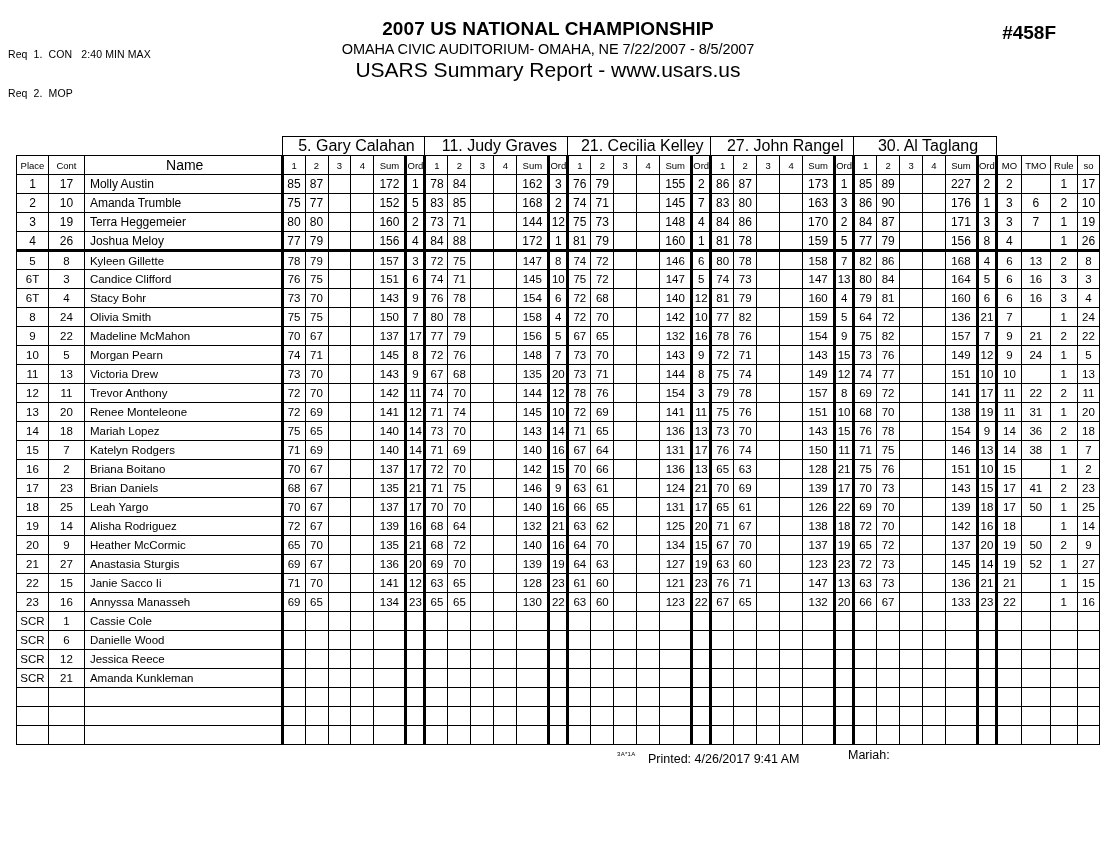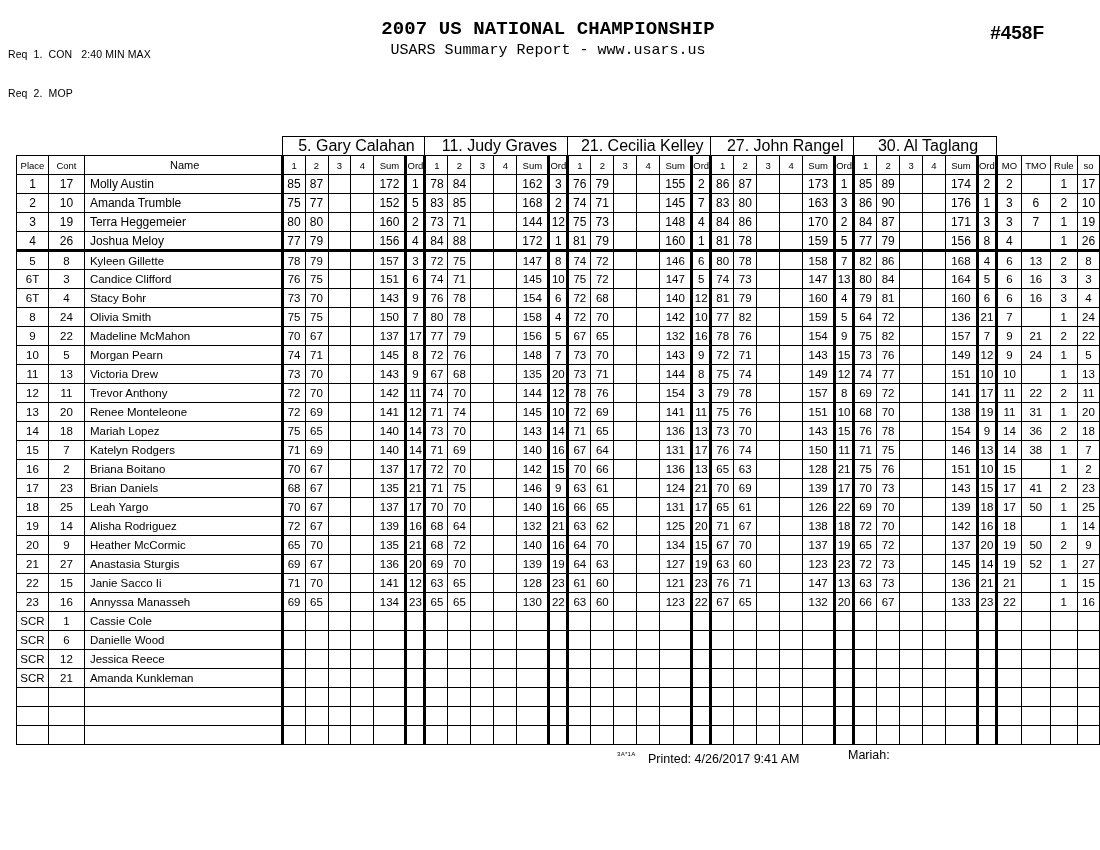--- a/index.html
+++ b/index.html
@@ -26,46 +26,45 @@
     white-space: pre;
   }
   #req-block div { letter-spacing: 0.1px; }
 
   
   #title-area {
     position: absolute;
     left: 0; top: 18px;
     width: 1096px;
     text-align: center;
-    font-family: Liberation Mono, monospace;
   }
   .t-main {
     font-size: 19px;
     font-weight: bold;
     letter-spacing: 0.1px;
     line-height: 22px;
   }
   .t-venue {
     font-size: 14.5px;
     line-height: 19px;
     letter-spacing: -0.1px;
   }
   .t-event {
     font-size: 18px;
     font-weight: bold;
     line-height: 24px;
     letter-spacing: 0.1px;
   }
   .t-report {
-    font-size: 15px;
+    font-size: 21px;
     line-height: 22px;
   }
   #event-code {
     position: absolute;
-    right: 56px; top: 22px;
+    right: 44px; top: 22px;
     font-size: 19px;
     font-weight: bold;
   }
 
   
   #grid {
     position: absolute;
     left: 16px;
     top: 136px;
     border-collapse: collapse;
@@ -100,21 +99,21 @@
     text-align: left;
     padding-left: 6px !important;
     font-size: 16px;
     height: 20px;
     margin-top: 44px;
   }
   .band-gap { border: none !important; }
 
   
   .hdr { font-size: 9.5px; height: 20px; }
-  .hdr-left { text-align: center; padding-left: 4px !important; font-size: 11px; }
+  .hdr-left { text-align: center; padding-left: 4px !important; font-size: 14px; }
 
   
   .sep-left  { border-left: 3px solid #000 !important; }
   .ord-col   { border-left: 3px solid #000 !important; border-right: 3px solid #000 !important; font-weight: bold; }
   .row-top-heavy td { border-top: 3px solid #000 !important; }
 
   td.name { text-align: left !important; padding-left: 5px !important; font-size: 11.5px; }
   td.num  { text-align: center; font-size: 11.5px; }
   tr.top4 td { font-weight: bold; font-size: 12px; }
   tr.top4 td.ord-col { font-weight: bold; }
@@ -150,20 +149,21 @@
 
 <div id="page">
 
   <div id="req-block">
     <div>Req  1.  CON   2:40 MIN MAX</div>
     <div>Req  2.  MOP</div>
   </div>
 
   <div id="title-area">
     <div class="t-main">2007 US NATIONAL CHAMPIONSHIP</div>
+    <div class="t-venue">OMAHA CIVIC AUDITORIUM- OMAHA, NE  7/22/2007 - 8/5/2007</div>
     <div class="t-report">USARS Summary Report - www.usars.us</div>
   </div>
 
   <div id="event-code">#458F</div>
 
   <table id="grid">
     <colgroup id="grid-cols">
         <col class="c-place">
         <col class="c-cont">
         <col class="c-name">
@@ -278,21 +278,21 @@
           <td class="num sep-left">86</td>
           <td class="num ">87</td>
           <td class="num "></td>
           <td class="num "></td>
           <td class="num">173</td>
           <td class="num ord-col">1</td>
           <td class="num sep-left">85</td>
           <td class="num ">89</td>
           <td class="num "></td>
           <td class="num "></td>
-          <td class="num">174</td>
+          <td class="num">227</td>
           <td class="num ord-col">2</td>
           <td class="num">2</td>
           <td class="num"></td>
           <td class="num">1</td>
           <td class="num">17</td>
         </tr>
         <tr class="top4">
           <td class="num">2</td>
           <td class="num">10</td>
           <td class="name">Amanda Trumble</td>

